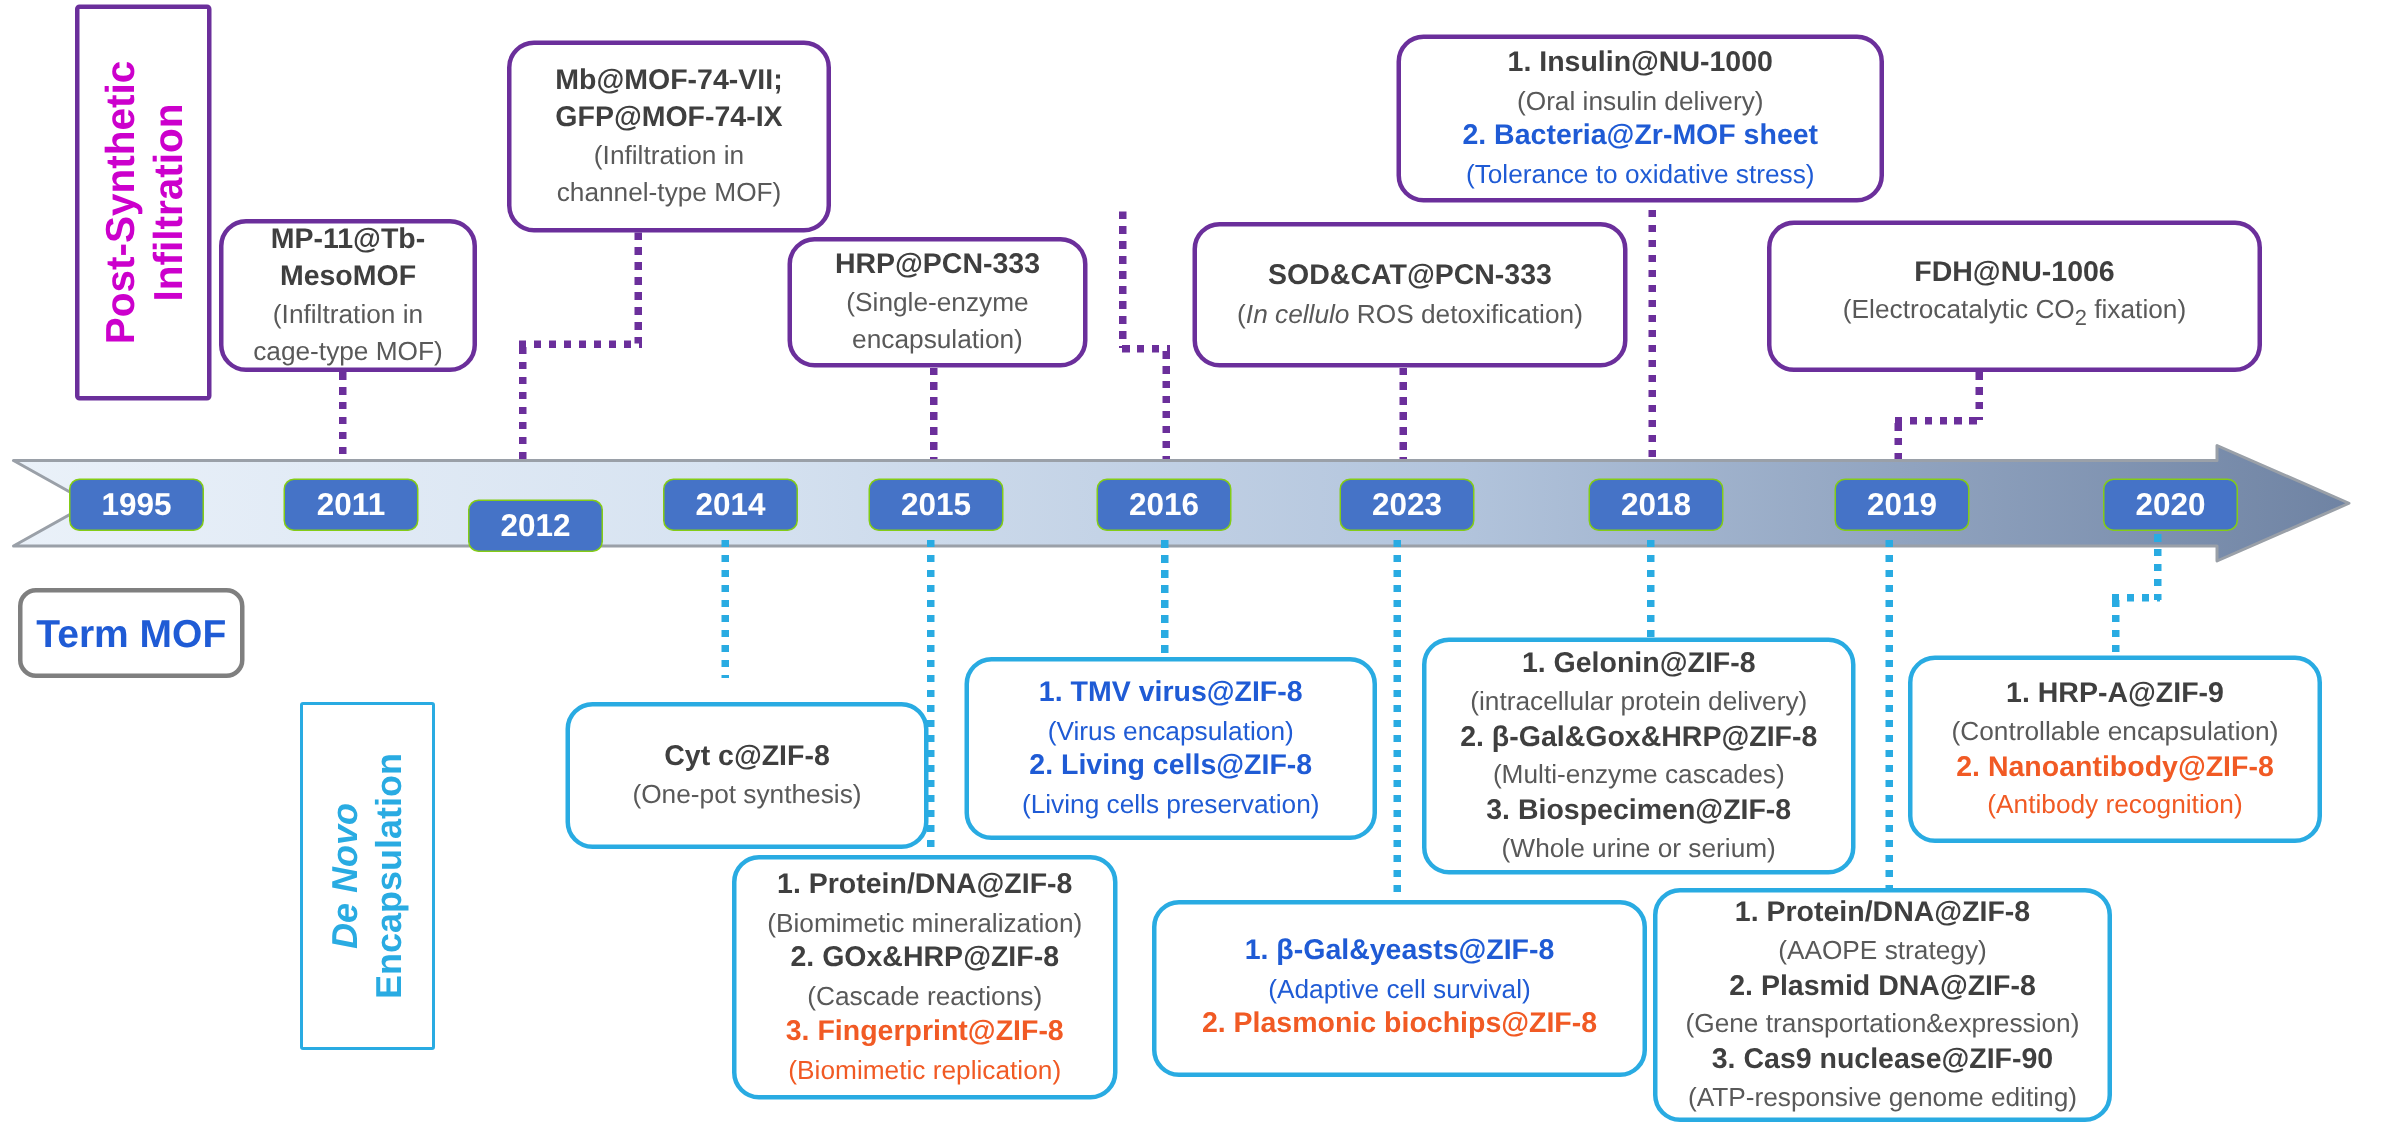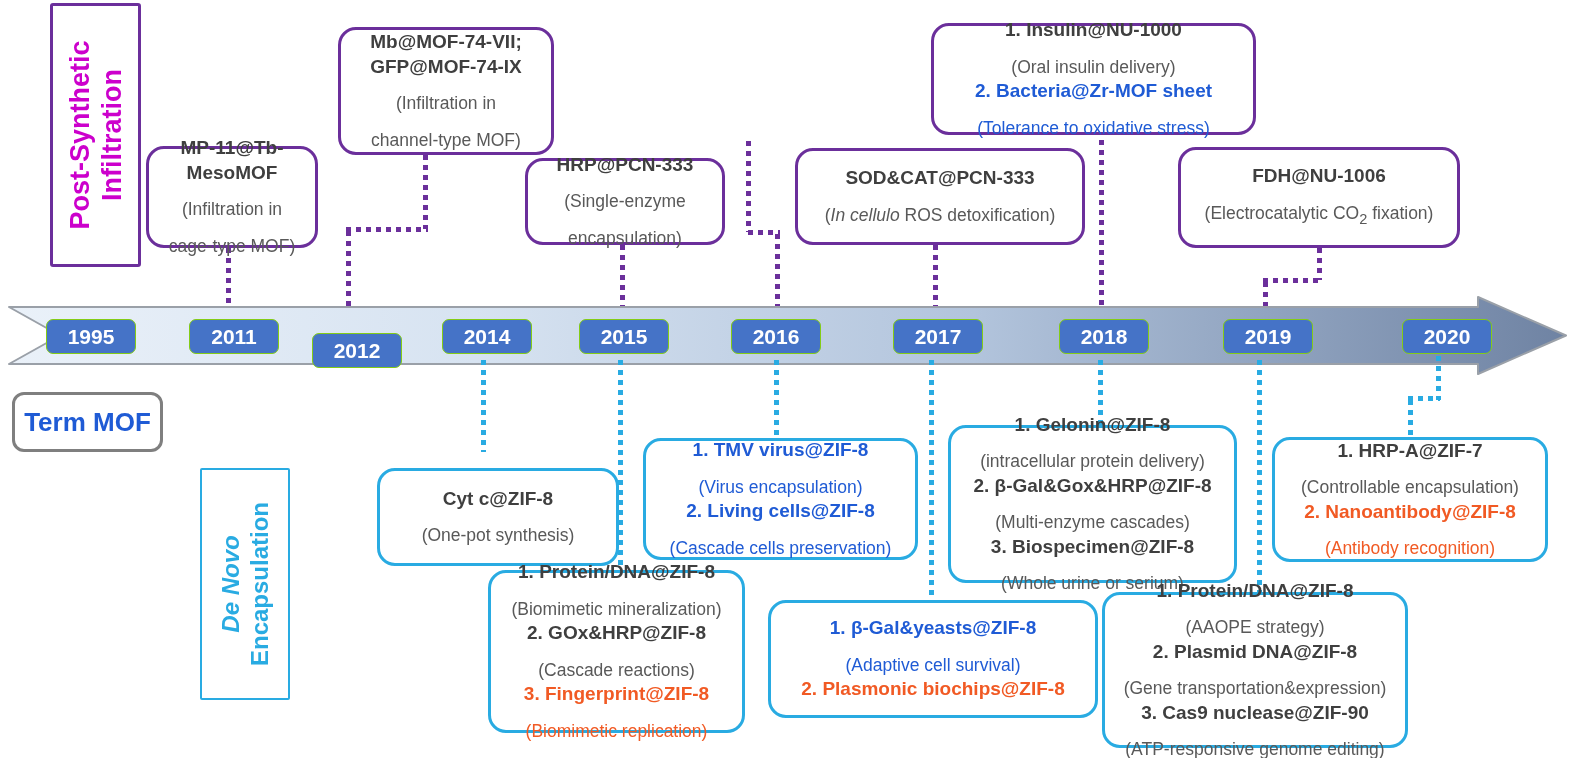--- a/index.html
+++ b/index.html
@@ -30,21 +30,21 @@
   
   .box{
     position:absolute; z-index:2; background:#fff; box-sizing:border-box;
     border-radius:18px; display:flex; flex-direction:column;
     justify-content:center; align-items:center; text-align:center; padding:2px 4px;
   }
   .box.purple{border:3px solid var(--purple);}
   .box.cyanb{border:3px solid var(--cyan);}
   .ln{line-height:24.5px; white-space:nowrap;}
   .t{font-weight:bold; font-size:19px; color:var(--dark);}
-  .s{font-size:17.5px; color:var(--gray);margin-top:12px;}
+  .s{font-size:17.5px; color:var(--gray);}
   .ln.blue{color:var(--blue);}
   .ln.orange{color:var(--orange);}
   
   .vbox{position:absolute; z-index:2; background:#fff; box-sizing:border-box;}
   .vbox .vtext{
     position:absolute; left:50%; top:50%;
     transform:translate(-50%,-50%) rotate(-90deg);
     text-align:center; font-weight:bold;
   }
   .vbox .vtext span{display:block;}
@@ -77,21 +77,21 @@
     <path d="M 9 14 L 1478 14 L 1478 4 L 1566 42.5 L 1478 81 L 1478 71 L 9 71 L 60 42.5 Z" fill="url(#bandgrad)" stroke="#9AA0A8" stroke-width="2" stroke-linejoin="round"></path>
   </svg>
 
   <div id="badges">
       <div class="badge" style="left: 46px;">1995</div>
       <div class="badge" style="left: 189px;">2011</div>
       <div class="badge" style="left: 312px; margin-top: 14px;">2012</div>
       <div class="badge" style="left: 442px;">2014</div>
       <div class="badge" style="left: 579px;">2015</div>
       <div class="badge" style="left: 731px;">2016</div>
-      <div class="badge" style="left: 893px;">2017</div>
+      <div class="badge" style="left: 893px;">2023</div>
       <div class="badge" style="left: 1059px;">2018</div>
       <div class="badge" style="left: 1223px;">2019</div>
       <div class="badge" style="left: 1402px;">2020</div>
     </div>
 
   <div class="dot v p" style="left:226px;top:248px;height:58px"></div>
   <div class="dot v p" style="left:423px;top:155px;height:74px"></div>
   <div class="dot h p" style="left:346px;top:227px;width:82px"></div>
   <div class="dot v p" style="left:346px;top:231px;height:75px"></div>
   <div class="dot v p" style="left:620px;top:245px;height:61px"></div>
@@ -150,34 +150,34 @@
   <div class="box purple" style="left:795px;top:148px;width:290px;height:97px">
       <div class="ln t">SOD&amp;CAT@PCN-333</div>
       <div class="ln s">(<i>In cellulo</i> ROS detoxification)</div>
     </div>
   <div class="box purple" style="left:931px;top:23px;width:325px;height:112px">
       <div class="ln t">1. Insulin@NU-1000</div>
       <div class="ln s">(Oral insulin delivery)</div>
       <div class="ln t blue">2. Bacteria@Zr-MOF sheet</div>
       <div class="ln s blue">(Tolerance to oxidative stress)</div>
     </div>
-  <div class="box purple" style="left:1178px;top:147px;width:282px;height:101px">
+  <div class="box purple" style="left:1178px;top:147px;width:330px;height:101px">
       <div class="ln t">FDH@NU-1006</div>
       <div class="ln s">(Electrocatalytic CO<sub>2</sub> fixation)</div>
     </div>
 
   <div class="box cyanb" style="left:377px;top:468px;width:242px;height:98px">
       <div class="ln t">Cyt c@ZIF-8</div>
       <div class="ln s">(One-pot synthesis)</div>
     </div>
   <div class="box cyanb" style="left:643px;top:438px;width:275px;height:122px">
       <div class="ln t blue">1. TMV virus@ZIF-8</div>
       <div class="ln s blue">(Virus encapsulation)</div>
       <div class="ln t blue">2. Living cells@ZIF-8</div>
-      <div class="ln s blue">(Cascade cells preservation)</div>
+      <div class="ln s blue">(Living cells preservation)</div>
     </div>
   <div class="box cyanb" style="left:488px;top:570px;width:257px;height:163px">
       <div class="ln t">1. Protein/DNA@ZIF-8</div>
       <div class="ln s">(Biomimetic mineralization)</div>
       <div class="ln t">2. GOx&amp;HRP@ZIF-8</div>
       <div class="ln s">(Cascade reactions)</div>
       <div class="ln t orange">3. Fingerprint@ZIF-8</div>
       <div class="ln s orange">(Biomimetic replication)</div>
     </div>
   <div class="box cyanb" style="left:768px;top:600px;width:330px;height:118px">
@@ -195,19 +195,19 @@
     </div>
   <div class="box cyanb" style="left:1102px;top:592px;width:306px;height:156px">
       <div class="ln t">1. Protein/DNA@ZIF-8</div>
       <div class="ln s">(AAOPE strategy)</div>
       <div class="ln t">2. Plasmid DNA@ZIF-8</div>
       <div class="ln s">(Gene transportation&amp;expression)</div>
       <div class="ln t">3. Cas9 nuclease@ZIF-90</div>
       <div class="ln s">(ATP-responsive genome editing)</div>
     </div>
   <div class="box cyanb" style="left:1272px;top:437px;width:276px;height:125px">
-      <div class="ln t">1. HRP-A@ZIF-7</div>
+      <div class="ln t">1. HRP-A@ZIF-9</div>
       <div class="ln s">(Controllable encapsulation)</div>
       <div class="ln t orange">2. Nanoantibody@ZIF-8</div>
       <div class="ln s orange">(Antibody recognition)</div>
     </div>
 
 </div>
 
 </body></html>

